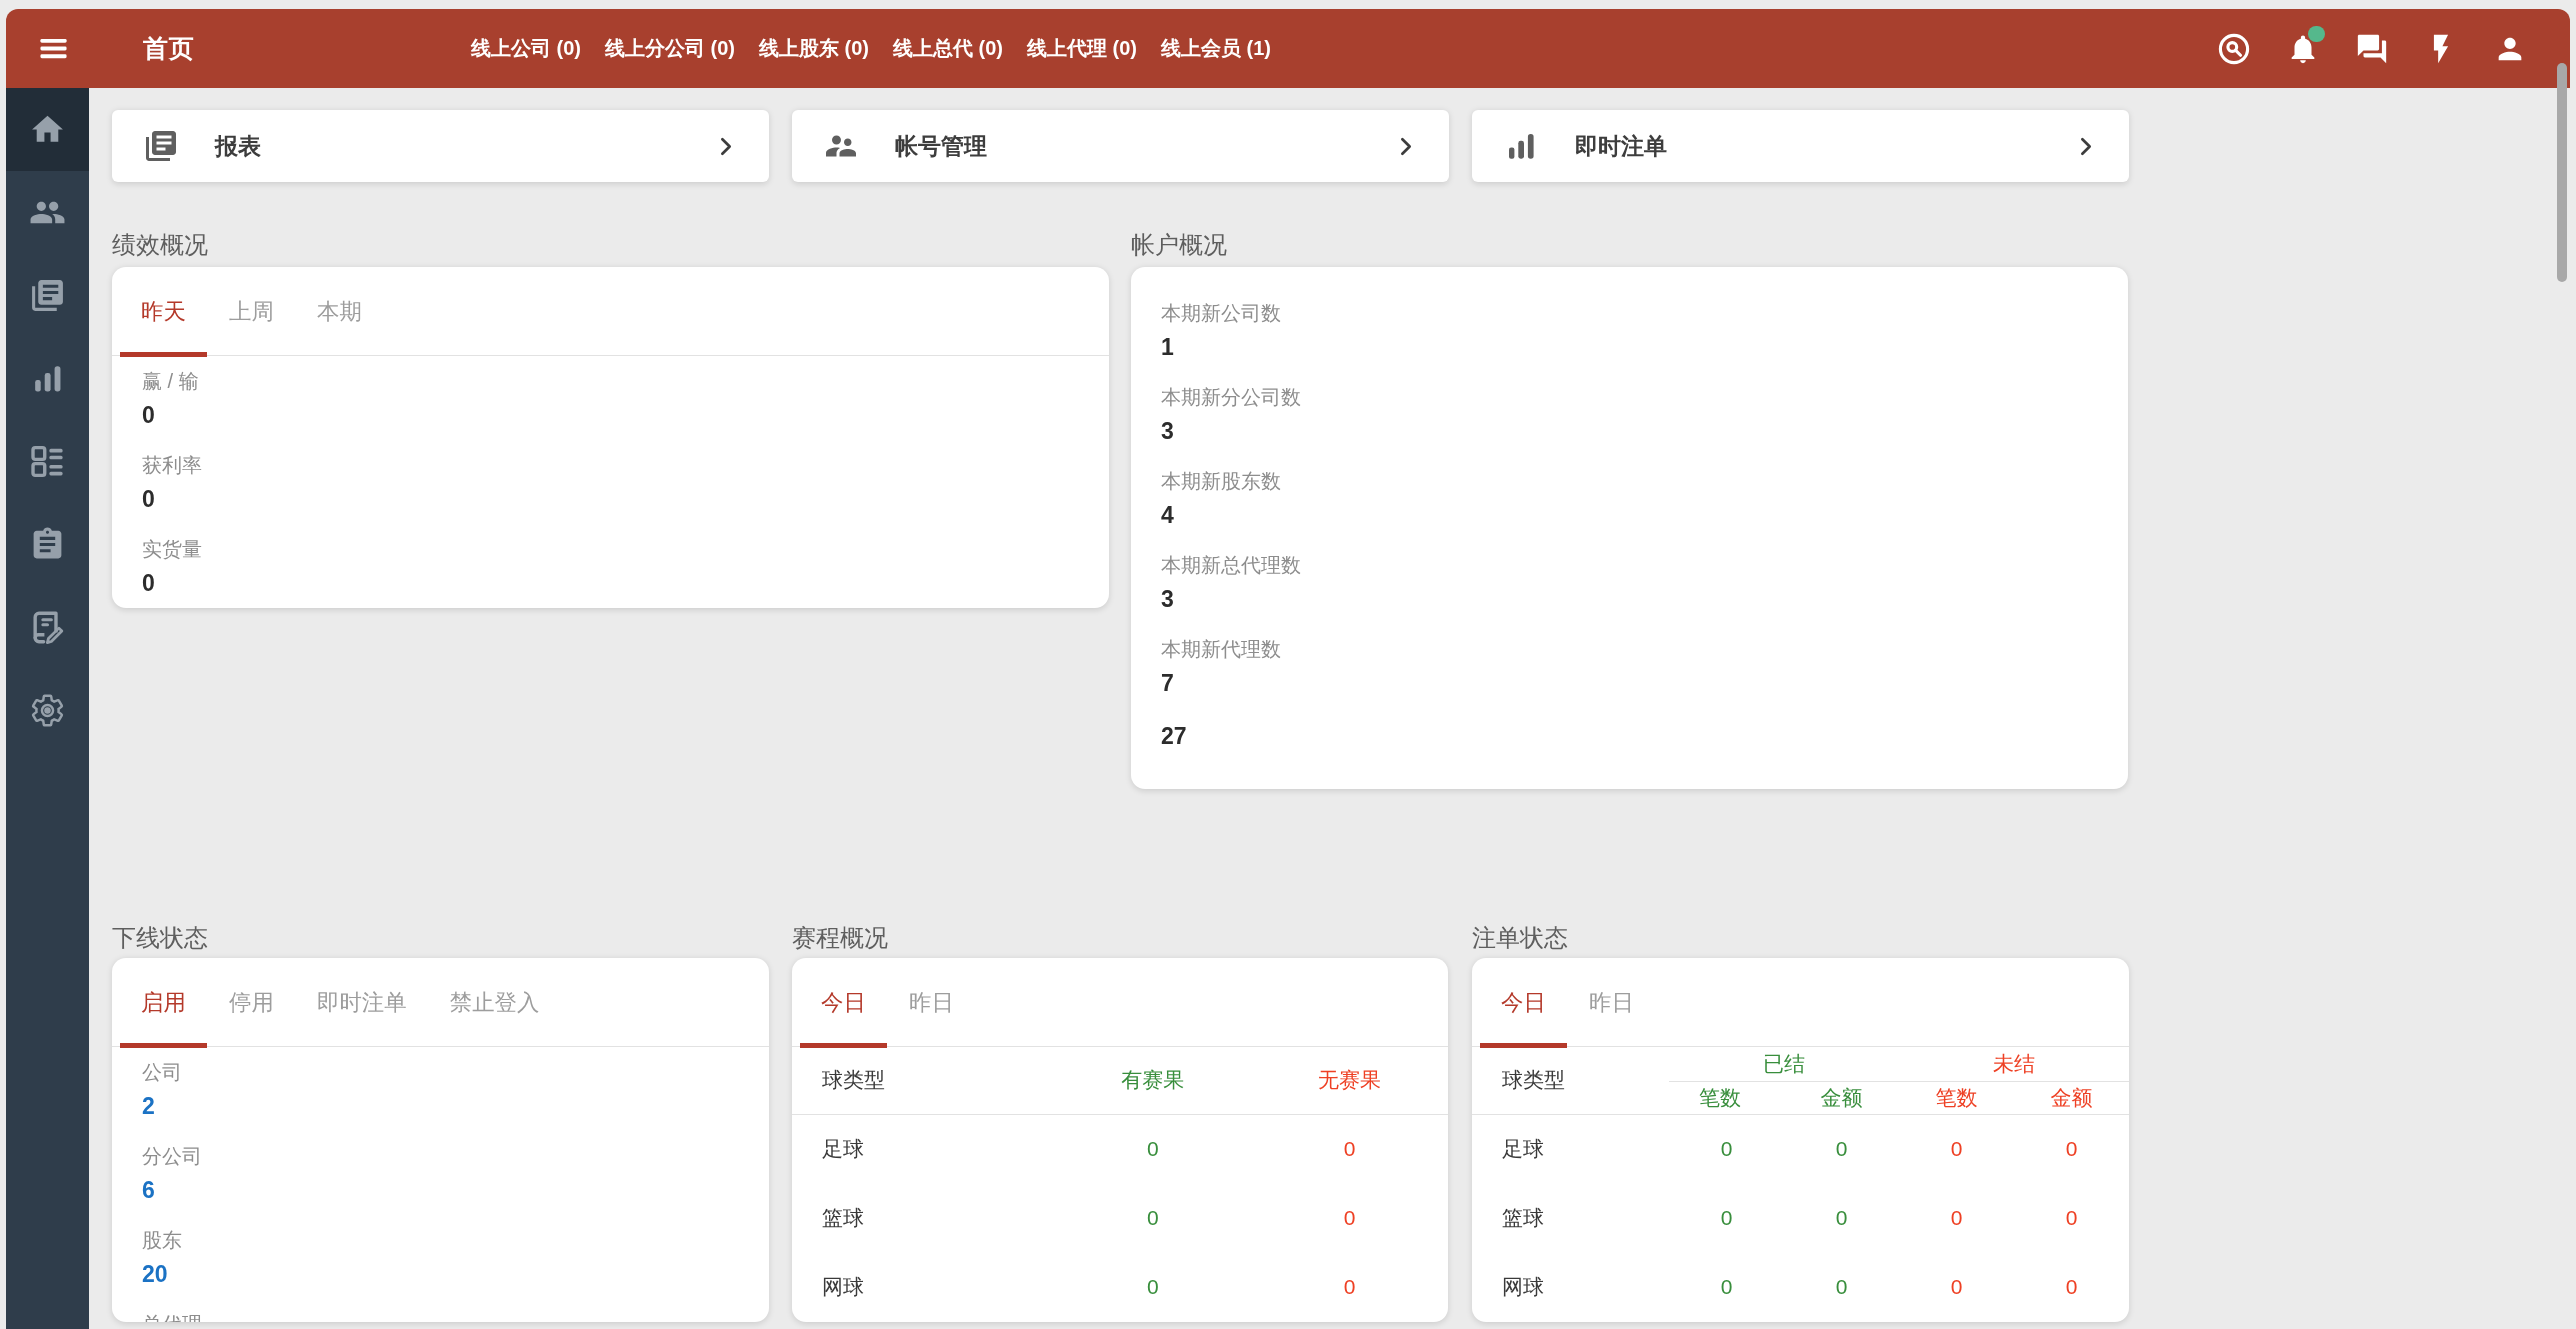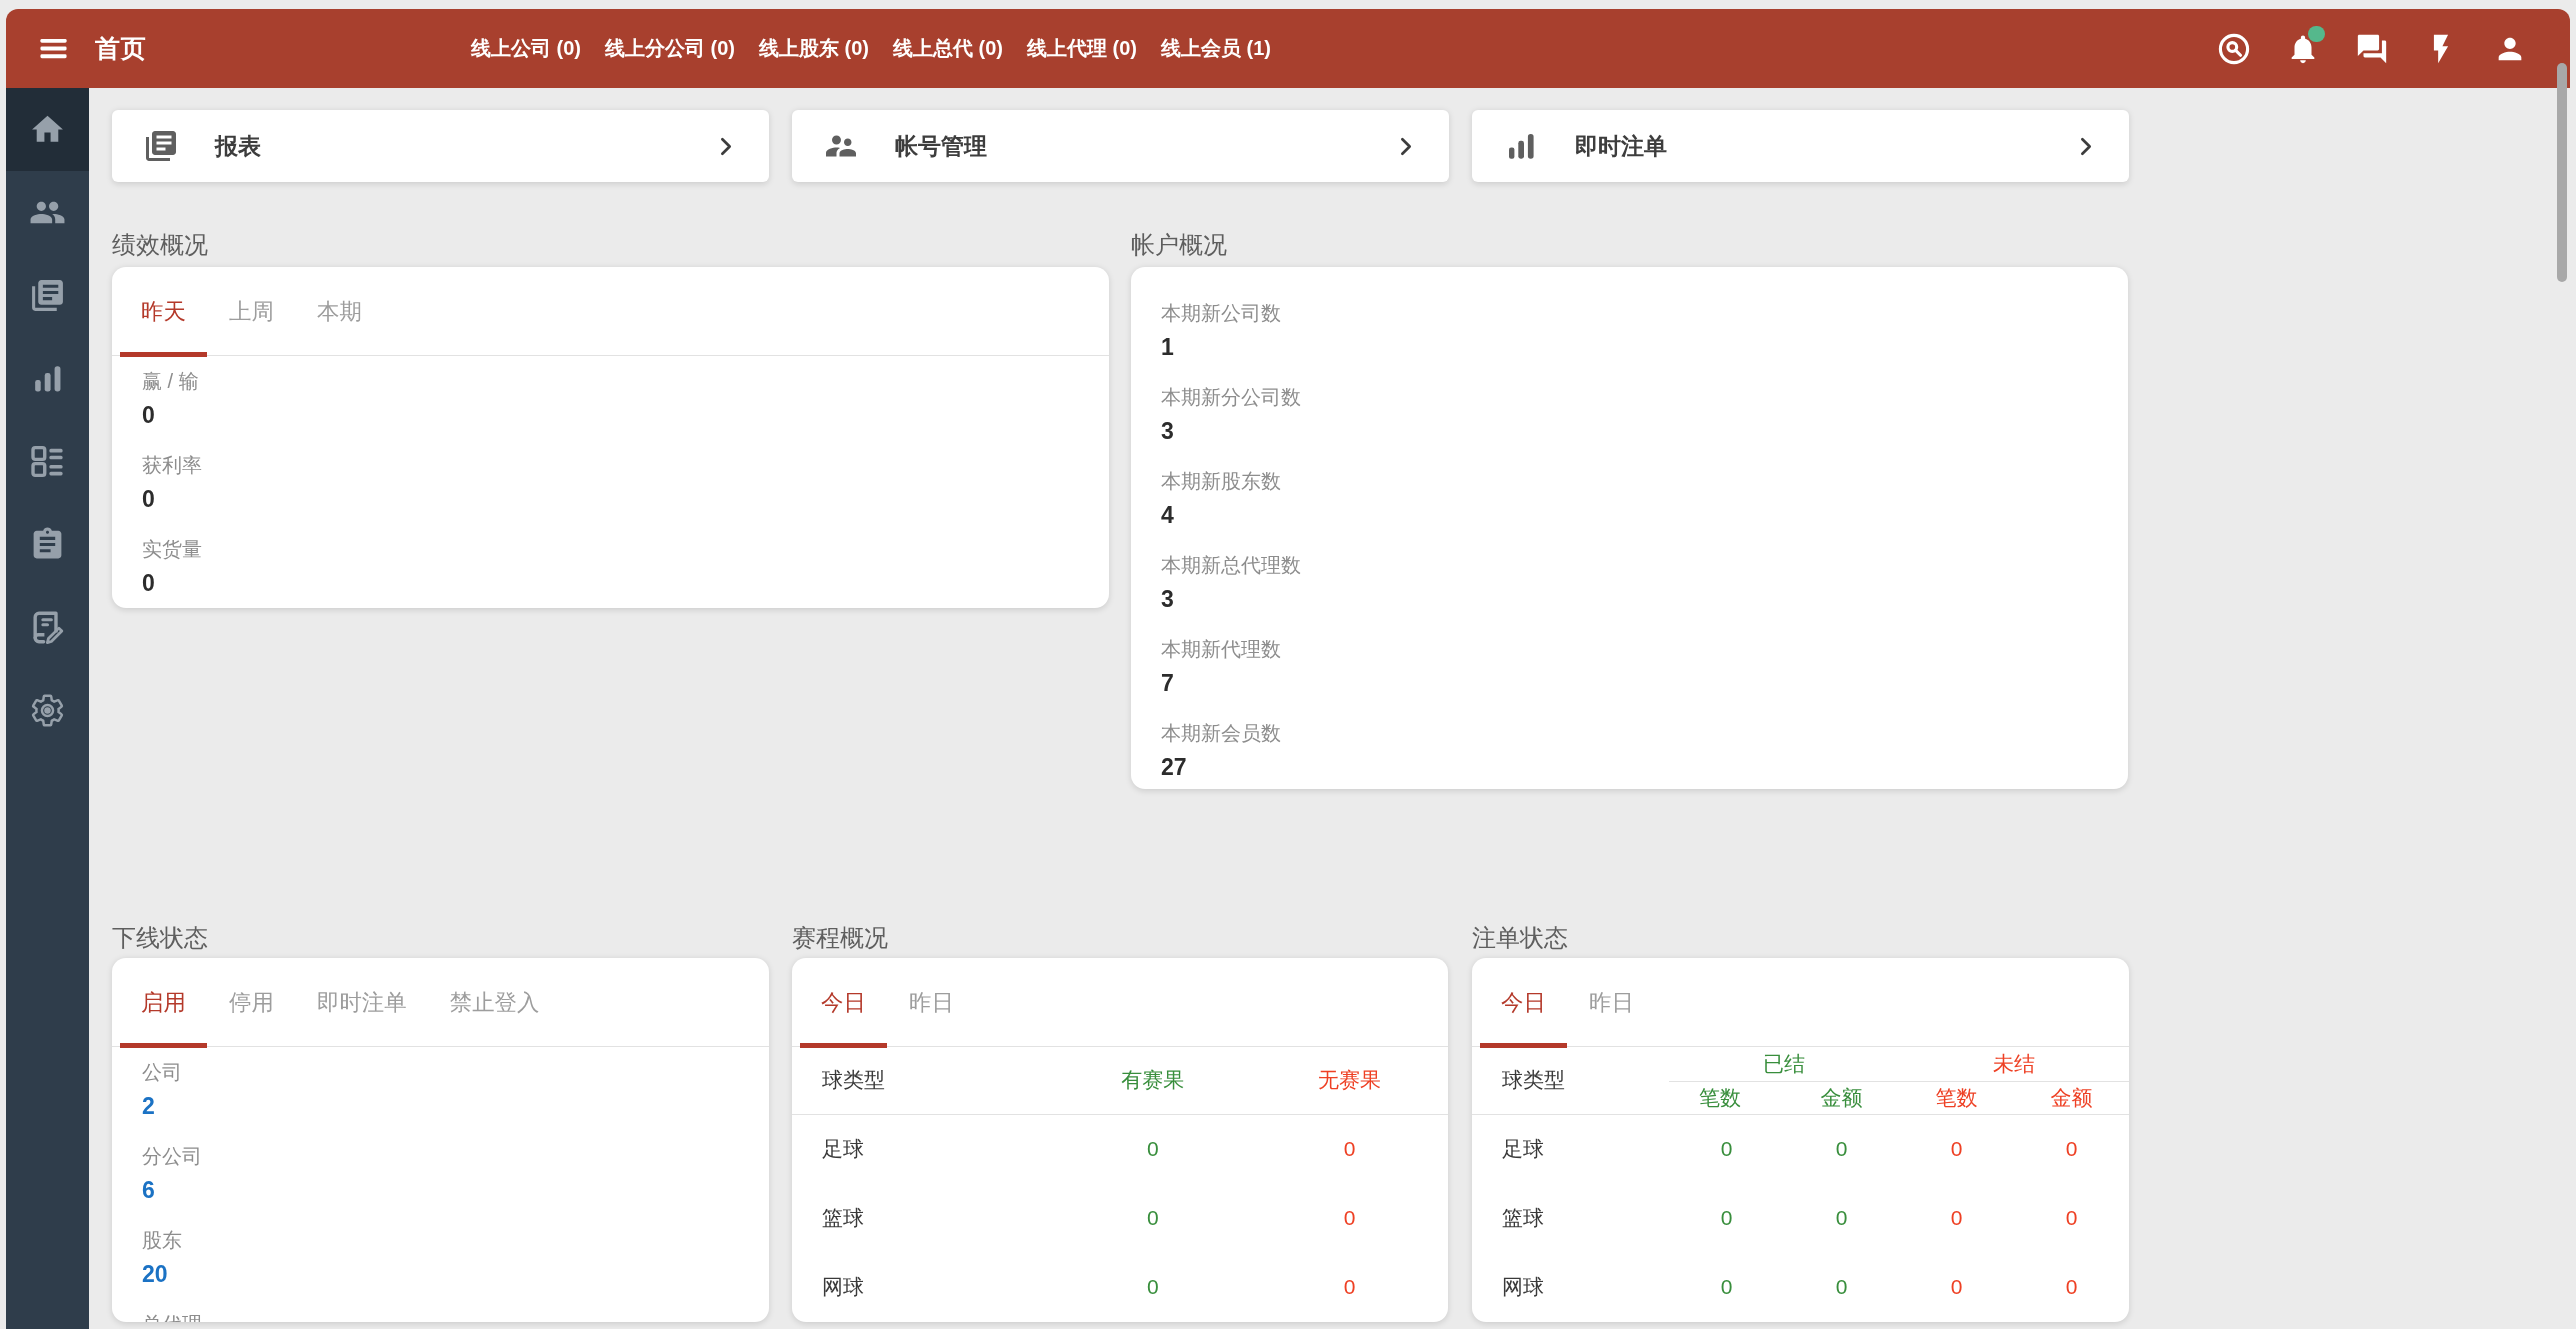--- a/index.html
+++ b/index.html
@@ -4,21 +4,21 @@
 <style>
   * { margin:0; padding:0; box-sizing:border-box; }
   html,body { width:2576px; height:1330px; overflow:hidden;
     font-family:"Liberation Sans","DejaVu Sans",sans-serif;
     background:var(--page_bg,#ebebeb); }
   .app { position:absolute; inset:0; }
 
   
   .topbar { position:absolute; left:6px; top:9px; width:2564px; height:79px;
     background:var(--header_bg,#a8402e); border-radius:12px 12px 0 0;
-    display:flex; align-items:center; color:#fff; }
+    display:flex; align-items:center; color:#fff;gap:48px; }
   .hamburger { margin-left:31px; width:33px; height:33px; background:none; border:none;
     color:#fff; cursor:pointer; display:flex; align-items:center; justify-content:center; }
   .topbar h1 { margin-left:25px; font-size:25px; font-weight:bold; letter-spacing:0.7px; }
   .topnav { position:absolute; left:465px; top:0; height:79px; display:flex;
     align-items:center; gap:24px; }
   .topnav a { color:#fff; font-size:20px; font-weight:bold; text-decoration:none;
     white-space:nowrap; cursor:pointer; }
   .topbar-icons { margin-left:auto; display:flex; align-items:center; gap:35px;
     padding-right:43px; }
   .tb-icon { position:relative; width:34px; height:34px; background:none; border:none;
@@ -289,21 +289,20 @@
       </div>
       <div class="stat">
         <div class="lbl">本期新总代理数</div>
         <div class="val">3</div>
       </div>
       <div class="stat">
         <div class="lbl">本期新代理数</div>
         <div class="val">7</div>
       </div>
       <div class="stat">
-        <div class="lbl">本期新会员数</div>
         <div class="val">27</div>
       </div>
     </div>
   </div>
 
   <div class="card" style="left:112px; top:958px; width:657px; height:364px">
     <div class="tabs">
       <div class="tab active">启用</div>
       <div class="tab">停用</div>
       <div class="tab">即时注单</div>

